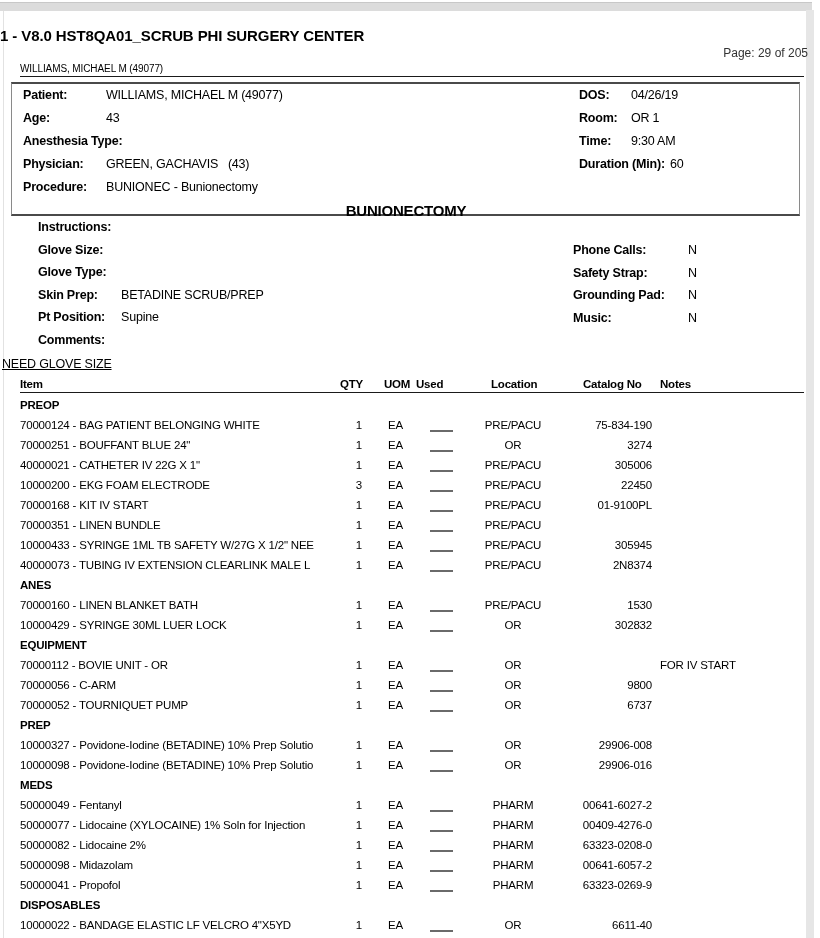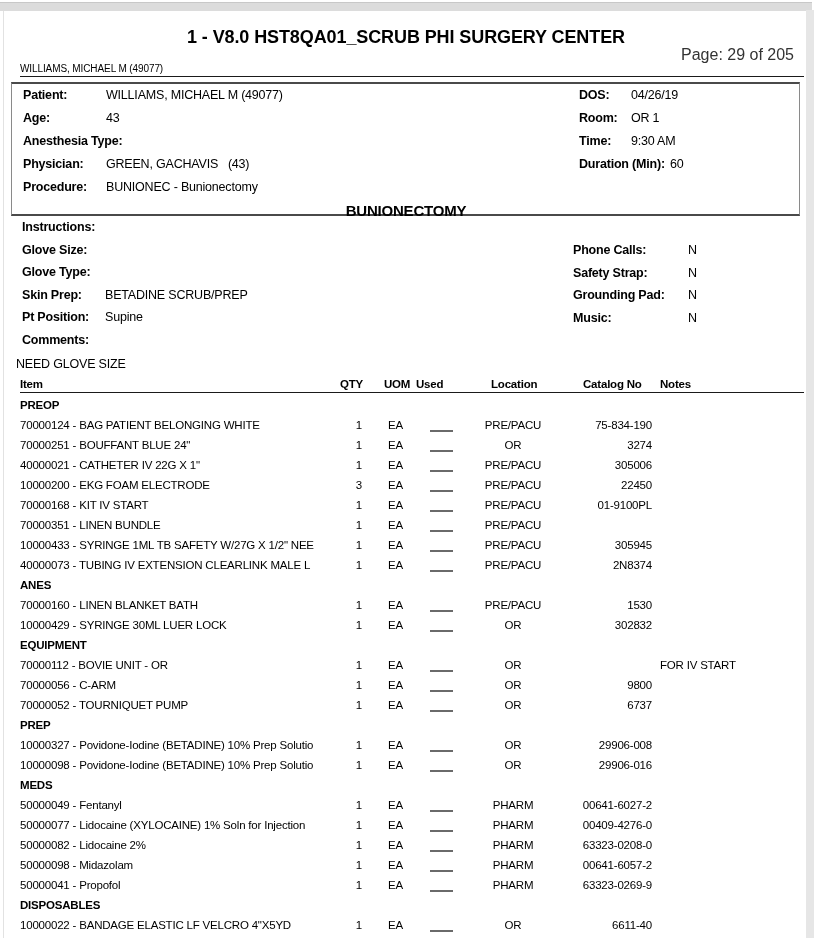--- a/index.html
+++ b/index.html
@@ -6,45 +6,45 @@
   html,body { background:#ffffff; }
   body { font-family:"Liberation Sans", sans-serif; color:#000; }
   .page { position:relative; width:820px; height:938px; background:#fff; overflow:hidden; }
 
   
   .chrome-top   { position:absolute; left:0;   top:2px;  width:812px; height:9px;  background:#dcdcdc; border-top:1px solid #c8c8c8; }
   .chrome-right { position:absolute; left:806px; top:10px; width:8px; height:928px; background:#e6e6e6; }
   .chrome-left  { position:absolute; left:3px; top:11px; width:1px; height:927px; background:#e2e2e2; }
 
   
-  .doc-title   { position:absolute; top:27px; left:0; width:812px; text-align:center; font-size:18px; font-weight:bold; letter-spacing:-0.1px; }
-  .page-num    { position:absolute; top:46px; right:26px; font-size:16px; color:#333; }
+  .doc-title   { position:absolute; top:27px; left:0; width:812px; text-align:left; font-size:15px; font-weight:bold; letter-spacing:-0.1px; }
+  .page-num    { position:absolute; top:46px; right:12px; font-size:12px; color:#333; }
   .patient-banner { position:absolute; top:63px; left:20px; width:784px; font-size:10px; letter-spacing:-0.1px; border-bottom:1px solid #1a1a1a; padding-bottom:2px; }
 
   
   .patient-box { position:absolute; left:11px; top:82px; width:789px; height:134px;
                  border-top:2px solid #4a4a4a; border-bottom:2px solid #4a4a4a;
                  border-left:1px solid #8a8a8a; border-right:1px solid #8a8a8a; }
   .info-col-left  { position:absolute; left:11px; top:4px; }
   .info-col-right { position:absolute; left:567px; top:4px; }
   .info-row { height:23px; font-size:12.5px; white-space:nowrap; }
   .info-row .lbl { display:inline-block; min-width:83px; font-weight:bold; letter-spacing:-0.2px; }
   .info-col-right .info-row .lbl { min-width:47px; margin-right:5px; }
   .info-row .val { white-space:pre; letter-spacing:-0.2px; }
 
   
   .case-title { position:absolute; top:202px; left:0; width:812px; text-align:center; font-size:15px; font-weight:bold; letter-spacing:-0.2px; }
-  .case-left  { position:absolute; left:22px; top:220px; }
+  .case-left  { position:absolute; left:38px; top:220px; }
   .case-right { position:absolute; left:573px; top:243px; }
   .case-row { height:22.5px; font-size:12.5px; white-space:nowrap; }
   .case-row .lbl { display:inline-block; min-width:83px; font-weight:bold; letter-spacing:-0.2px; }
   .case-right .case-row { height:22.5px; }
   .case-right .case-row .lbl { min-width:115px; }
   .case-row .val { white-space:pre; letter-spacing:-0.2px; }
-  .comments-value { position:absolute; left:16px; top:357px; font-size:12.5px; letter-spacing:-0.2px; }
+  .comments-value { position:absolute; left:2px; top:357px; font-size:12.5px; letter-spacing:-0.2px;text-decoration:underline; }
 
   
   .tbl-header { position:absolute; top:378px; left:0; width:820px; height:14px; font-size:11.5px; font-weight:bold; letter-spacing:-0.2px;padding-left:42px; }
   .tbl-header span { position:absolute; top:0; white-space:nowrap; }
   .h-item { left:20px; }  .h-qty { left:340px; } .h-uom { left:384px; } .h-used { left:416px; }
   .h-loc { left:491px; }  .h-cat { left:583px; } .h-notes { left:660px; }
   .tbl-underline { position:absolute; top:392px; left:20px; width:784px; height:0; border-bottom:1px solid #1a1a1a; }
 
   .tbl-body { position:absolute; top:396px; left:0; width:820px; }
   .trow { position:relative; height:20px; font-size:11.5px; letter-spacing:-0.2px; }

